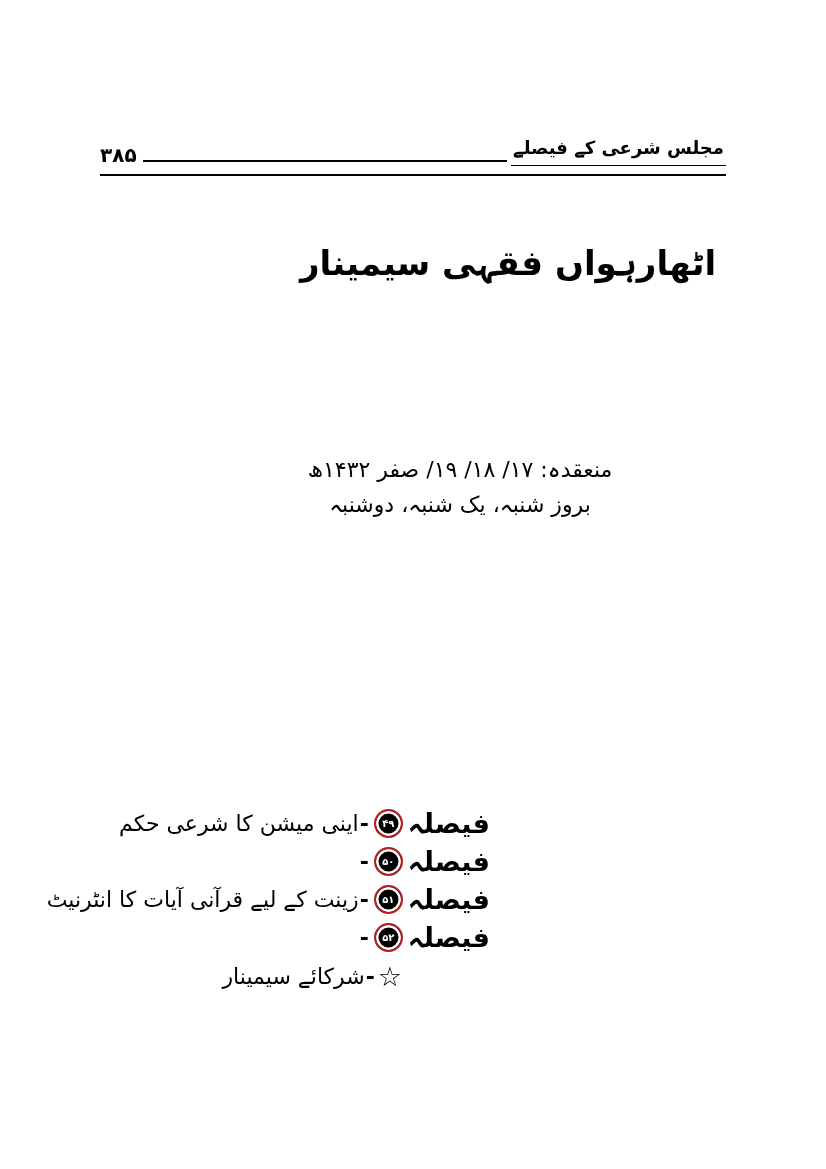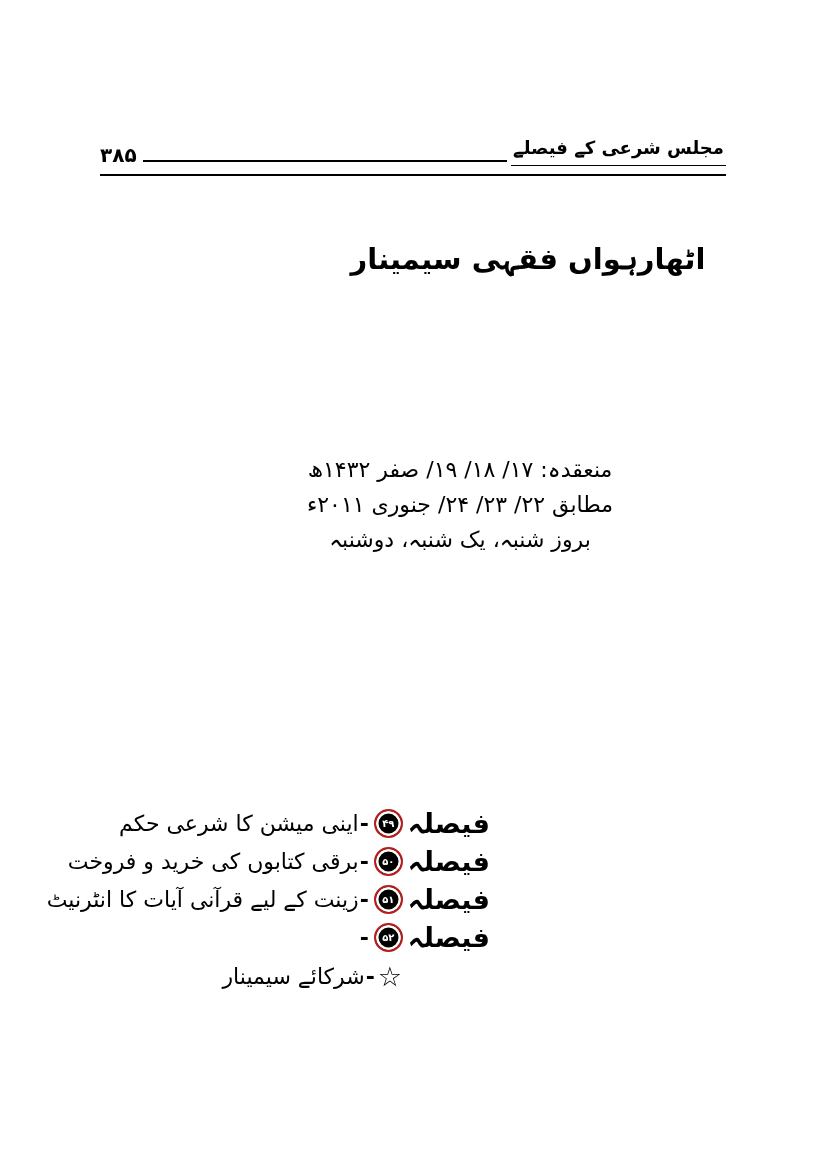--- a/index.html
+++ b/index.html
@@ -58,22 +58,22 @@
   }
 
   
   .main-title {
     position: absolute;
     top: 238px;
     left: 300px;
     right: 70px;
     margin: 0;
     direction: rtl;
-    text-align: center;
-    font-size: 29px;
+    text-align: left;
+    font-size: 34px;
     font-weight: bold;
     line-height: 1.5;
     white-space: nowrap;
   }
 
   
   .event-details {
     position: absolute;
     top: 452px;
     left: 94px;
@@ -151,38 +151,36 @@
     <span class="page-number">۳۸۵</span>
     <span class="leader-line"></span>
     <span class="header-title" dir="rtl">مجلس شرعی کے فیصلے</span>
   </div>
   <div class="header-rule"></div>
 
   <h1 class="main-title" dir="rtl">اٹھارہواں فقہی سیمینار</h1>
 
   <section class="event-details">
     <p dir="rtl">منعقدہ: ۱۷/ ۱۸/ ۱۹/ صفر ۱۴۳۲ھ</p>
-    <p dir="rtl">مطابق ۲۲/ ۲۳/ ۲۴/ جنوری ۲۰۱۱ء</p>
     <p dir="rtl">بروز شنبہ، یک شنبہ، دوشنبہ</p>
   </section>
 
   <section class="decisions">
 
     <div class="decision-row">
       <span class="decision-label">فیصلہ</span>
       <span class="decision-num">۴۹</span>
       <span class="decision-dash">-</span>
       <span class="decision-title">اینی میشن کا شرعی حکم</span>
     </div>
 
     <div class="decision-row">
       <span class="decision-label">فیصلہ</span>
       <span class="decision-num">۵۰</span>
       <span class="decision-dash">-</span>
-      <span class="decision-title">برقی کتابوں کی خرید و فروخت</span>
     </div>
 
     <div class="decision-row">
       <span class="decision-label">فیصلہ</span>
       <span class="decision-num">۵۱</span>
       <span class="decision-dash">-</span>
       <span class="decision-title">زینت کے لیے قرآنی آیات کا انٹرنیٹ</span>
     </div>
 
     <div class="decision-row">

